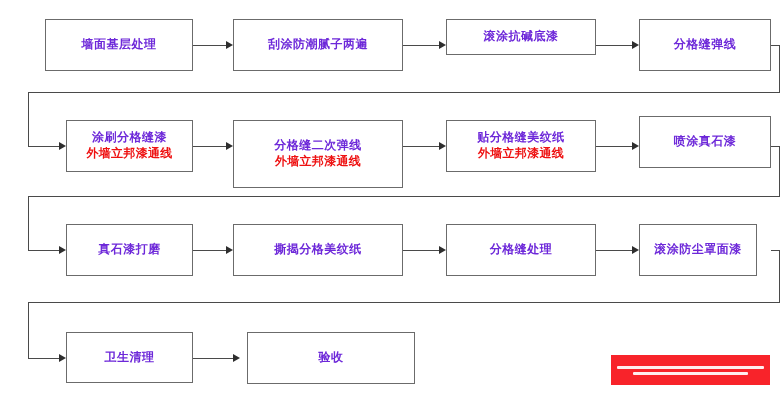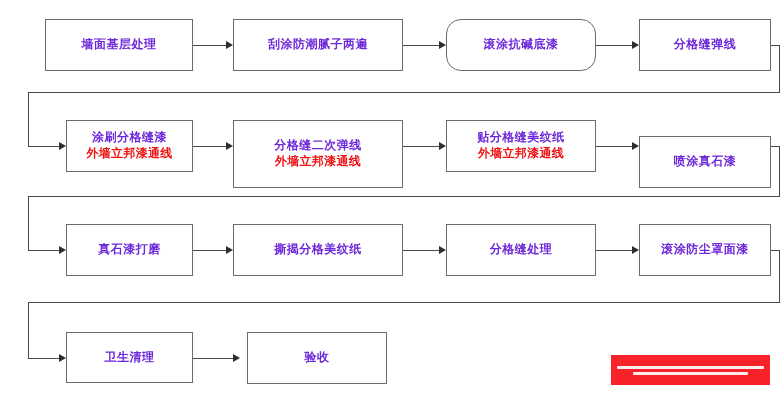--- a/index.html
+++ b/index.html
@@ -108,21 +108,21 @@
   </div>
   <div class="hline" style="left:193px; top:45px; width:33px;"></div>
   <div class="arrow" style="left:226px; top:41px;"></div>
 
   <div class="node" style="left:233px; top:19px; width:170px; height:52px;">
     <span class="title">刮涂防潮腻子两遍</span>
   </div>
   <div class="hline" style="left:403px; top:45px; width:36px;"></div>
   <div class="arrow" style="left:439px; top:41px;"></div>
 
-  <div class="node" style="left:446px; top:19px; width:150px; height:52px;border-radius:15px;">
+  <div class="node" style="left:446px; top:19px; width:150px; height:36px;">
     <span class="title">滚涂抗碱底漆</span>
   </div>
   <div class="hline" style="left:596px; top:45px; width:36px;"></div>
   <div class="arrow" style="left:632px; top:41px;"></div>
 
   <div class="node" style="left:639px; top:19px; width:132px; height:52px;align-items:center;">
     <span class="title">分格缝弹线</span>
   </div>
 
   <div class="hline" style="left:771px; top:45px; width:9px;"></div>
@@ -146,21 +146,21 @@
   <div class="hline" style="left:403px; top:146px; width:36px;"></div>
   <div class="arrow" style="left:439px; top:142px;"></div>
 
   <div class="node" style="left:446px; top:120px; width:150px; height:52px;">
     <span class="title">贴分格缝美纹纸</span>
     <span class="subtitle">外墙立邦漆通线</span>
   </div>
   <div class="hline" style="left:596px; top:146px; width:36px;"></div>
   <div class="arrow" style="left:632px; top:142px;"></div>
 
-  <div class="node" style="left:639px; top:136px; width:132px; height:52px;text-align:right;">
+  <div class="node" style="left:639px; top:116px; width:132px; height:52px;text-align:right;">
     <span class="title">喷涂真石漆</span>
   </div>
 
   <div class="hline" style="left:771px; top:146px; width:9px;"></div>
   <div class="vline" style="left:779px; top:146px; height:50px;"></div>
   <div class="hline" style="left:28px; top:196px; width:752px;"></div>
   <div class="vline" style="left:28px; top:196px; height:54px;"></div>
   <div class="hline" style="left:28px; top:250px; width:31px;"></div>
   <div class="arrow" style="left:59px; top:246px;"></div>
 
@@ -175,38 +175,38 @@
   </div>
   <div class="hline" style="left:403px; top:250px; width:36px;"></div>
   <div class="arrow" style="left:439px; top:246px;"></div>
 
   <div class="node" style="left:446px; top:224px; width:150px; height:52px;justify-content:center;">
     <span class="title">分格缝处理</span>
   </div>
   <div class="hline" style="left:596px; top:250px; width:36px;"></div>
   <div class="arrow" style="left:632px; top:246px;"></div>
 
-  <div class="node" style="left:639px; top:224px; width:132px; height:52px;">
+  <div class="node" style="left:639px; top:224px; width:118px; height:52px;">
     <span class="title">滚涂防尘罩面漆</span>
   </div>
 
   <div class="hline" style="left:771px; top:250px; width:9px;"></div>
   <div class="vline" style="left:779px; top:250px; height:52px;"></div>
   <div class="hline" style="left:28px; top:302px; width:752px;"></div>
   <div class="vline" style="left:28px; top:302px; height:56px;"></div>
   <div class="hline" style="left:28px; top:358px; width:31px;"></div>
   <div class="arrow" style="left:59px; top:354px;"></div>
 
   <div class="node" style="left:66px; top:332px; width:127px; height:51px;">
     <span class="title">卫生清理</span>
   </div>
   <div class="hline" style="left:193px; top:358px; width:40px;"></div>
   <div class="arrow" style="left:233px; top:354px;"></div>
 
-  <div class="node" style="left:247px; top:332px; width:140px; height:52px;">
+  <div class="node" style="left:247px; top:332px; width:168px; height:52px;">
     <span class="title">验收</span>
   </div>
 
   <div class="watermark" style="left:611px; top:355px; width:159px; height:30px;">
     <div class="wm-line"></div>
     <div class="wm-line short"></div>
     <span class="wm-text"></span>
   </div>
 
 </div>

